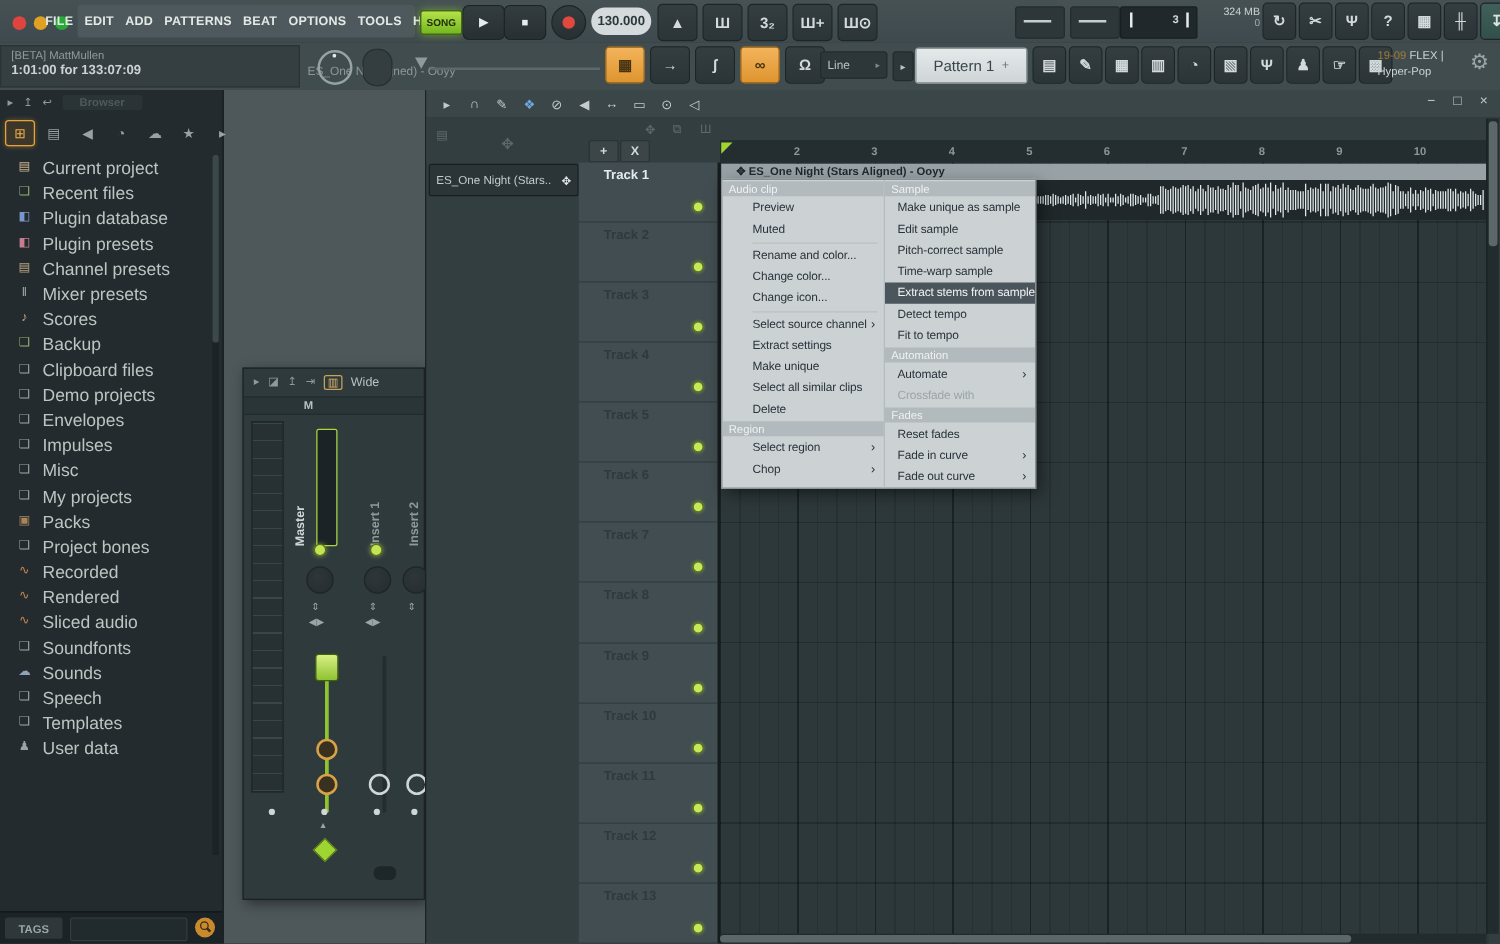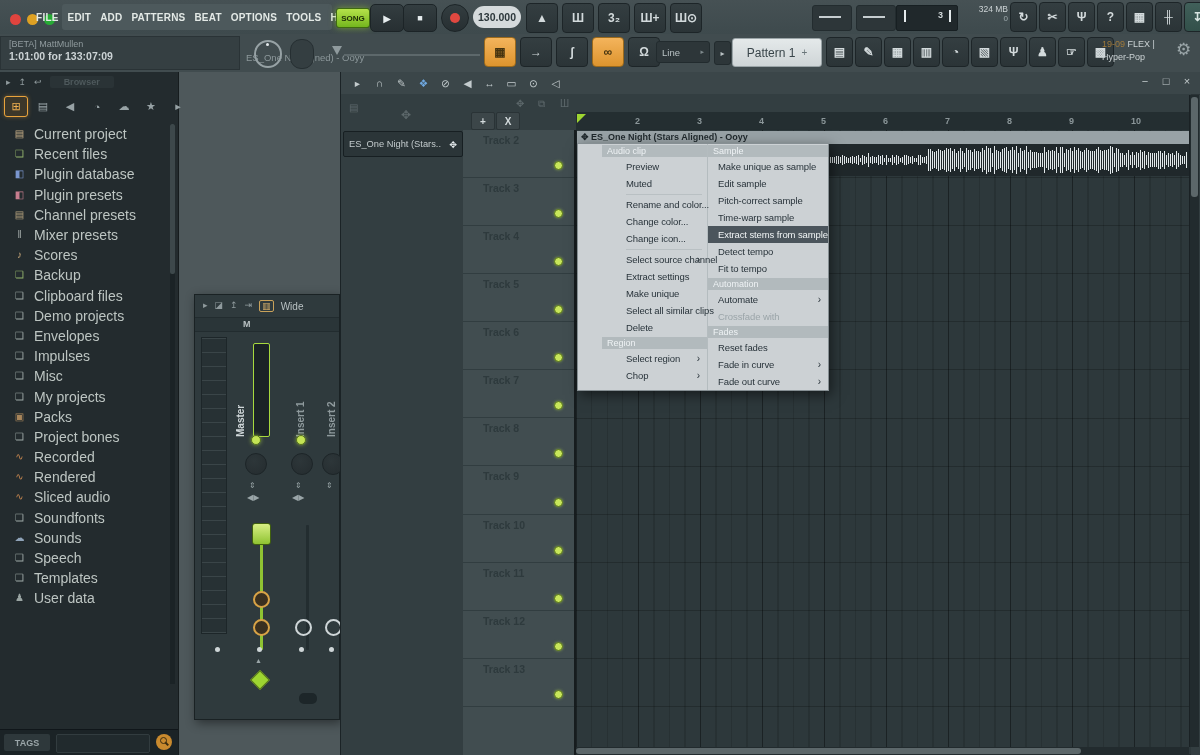--- a/index.html
+++ b/index.html
@@ -103,31 +103,31 @@
   .trackrow{position:relative;height:48.07px;border-bottom:1px solid #313d40;box-sizing:border-box;}
   .tlabel{position:absolute;left:20px;top:4px;font-size:10.5px;font-weight:bold;color:#2e3a3d;}
   .trackrow.active .tlabel{color:#e4ebed;}
   .tdot{position:absolute;right:11px;bottom:7px;width:7px;height:7px;border-radius:50%;background:#c8e65a;border:1px solid #55711c;box-shadow:0 0 3px rgba(185,224,78,.5);}
   #ruler-gap{position:absolute;left:235px;top:22px;width:615px;height:18px;background:#333e41;border-bottom:1px solid #2a3336;}
   #ruler{position:absolute;left:235px;top:40px;width:615px;height:18px;background:#242e31;}
   .rnum{position:absolute;top:4px;font-size:9px;font-weight:bold;color:#8b9699;}
   #playhead{position:absolute;left:1px;top:2px;width:0;height:0;border-left:9px solid #9ed531;border-bottom:9px solid transparent;}
   #grid{position:absolute;left:235px;top:58px;width:615px;height:625px;background-color:#2d383b;background-image:repeating-linear-gradient(90deg,rgba(0,0,0,.30) 0 1px,transparent 1px 62px),repeating-linear-gradient(90deg,rgba(0,0,0,.13) 0 1px,transparent 1px 15.5px),repeating-linear-gradient(0deg,rgba(0,0,0,.22) 0 1px,transparent 1px 48.07px);}
   #clip{position:absolute;left:236px;top:59px;width:614px;height:45px;}
-  #clip-title{position:absolute;left:0;top:0;width:100%;height:13px;background:#98a2a6;color:#1f282c;font-size:9px;font-weight:bold;line-height:13px;padding-left:4px;box-sizing:border-box;white-space:nowrap;overflow:hidden;}
+  #clip-title{position:absolute;left:0;top:0;width:100%;height:13px;background:#98a2a6;color:#1f282c;font-size:9px;font-weight:bold;line-height:13px;padding-left:12px;box-sizing:border-box;white-space:nowrap;overflow:hidden;}
   #clip-body{position:absolute;left:0;top:13px;width:100%;height:32px;background:#20282b;display:flex;align-items:center;}
   .wbar{display:inline-block;width:1px;margin-right:1px;background:#e2e8ea;}
   #fade-handle{position:absolute;left:240px;bottom:0;width:0;height:0;border-left:5px solid transparent;border-right:5px solid transparent;border-bottom:6px solid #cfd6d8;}
   #vscroll{position:absolute;left:848px;top:23px;width:9px;height:652px;background:#222b2e;border-left:1px solid #1a2124;}
   #vscroll-thumb{position:absolute;left:1px;top:2px;width:7px;height:100px;background:#5c676a;border-radius:3px;}
   #hscroll{position:absolute;left:235px;top:675px;width:613px;height:8px;background:#222b2e;}
   #hscroll-thumb{position:absolute;left:0;top:1px;width:505px;height:6px;background:#5c676a;border-radius:3px;}
   
   #context-menu{position:absolute;left:577px;top:143px;width:250px;background:#ccd1d4;border:1px solid #868f93;box-shadow:3px 4px 12px rgba(0,0,0,.5);display:flex;z-index:50;}
-  #cm-left{width:130px;border-right:1px solid #b4bcbf;box-sizing:border-box;padding-left:24px;}
+  #cm-left{width:140px;border-right:1px solid #b4bcbf;box-sizing:border-box;}
   #cm-right{width:125px;}
   .cm-item{position:relative;font-size:9.5px;letter-spacing:-.1px;color:#28333a;height:17px;line-height:17px;white-space:nowrap;}
   #cm-left .cm-item{padding-left:24px;}
   #cm-right .cm-item{padding-left:10px;}
   .cm-item.hl{background:#4b555c;color:#f0f4f5;}
   .cm-item.dis{color:#9ba5a9;}
   .cm-arrow{position:absolute;right:7px;top:0;font-size:10px;}
   .cm-header{background:#b2babd;color:#eef2f4;font-size:9px;height:12px;line-height:12px;padding-left:5px;margin:1px 0;}
   .cm-sep{height:4px;position:relative;}
   #cm-left .cm-sep::after{content:"";position:absolute;left:24px;right:5px;top:2px;border-top:1px solid #b9c0c3;}
@@ -447,20 +447,24 @@
         <span class="rnum" style="left: 183px;">4</span>
         <span class="rnum" style="left: 245px;">5</span>
         <span class="rnum" style="left: 307px;">6</span>
         <span class="rnum" style="left: 369px;">7</span>
         <span class="rnum" style="left: 431px;">8</span>
         <span class="rnum" style="left: 493px;">9</span>
         <span class="rnum" style="left: 555px;">10</span>
       </div>
     <div id="grid"></div>
     <div id="track-col">
+        <div class="trackrow active">
+          <span class="tlabel">Track 1</span>
+          <span class="tdot"></span>
+        </div>
         <div class="trackrow">
           <span class="tlabel">Track 2</span>
           <span class="tdot"></span>
         </div>
         <div class="trackrow">
           <span class="tlabel">Track 3</span>
           <span class="tdot"></span>
         </div>
         <div class="trackrow">
           <span class="tlabel">Track 4</span>

